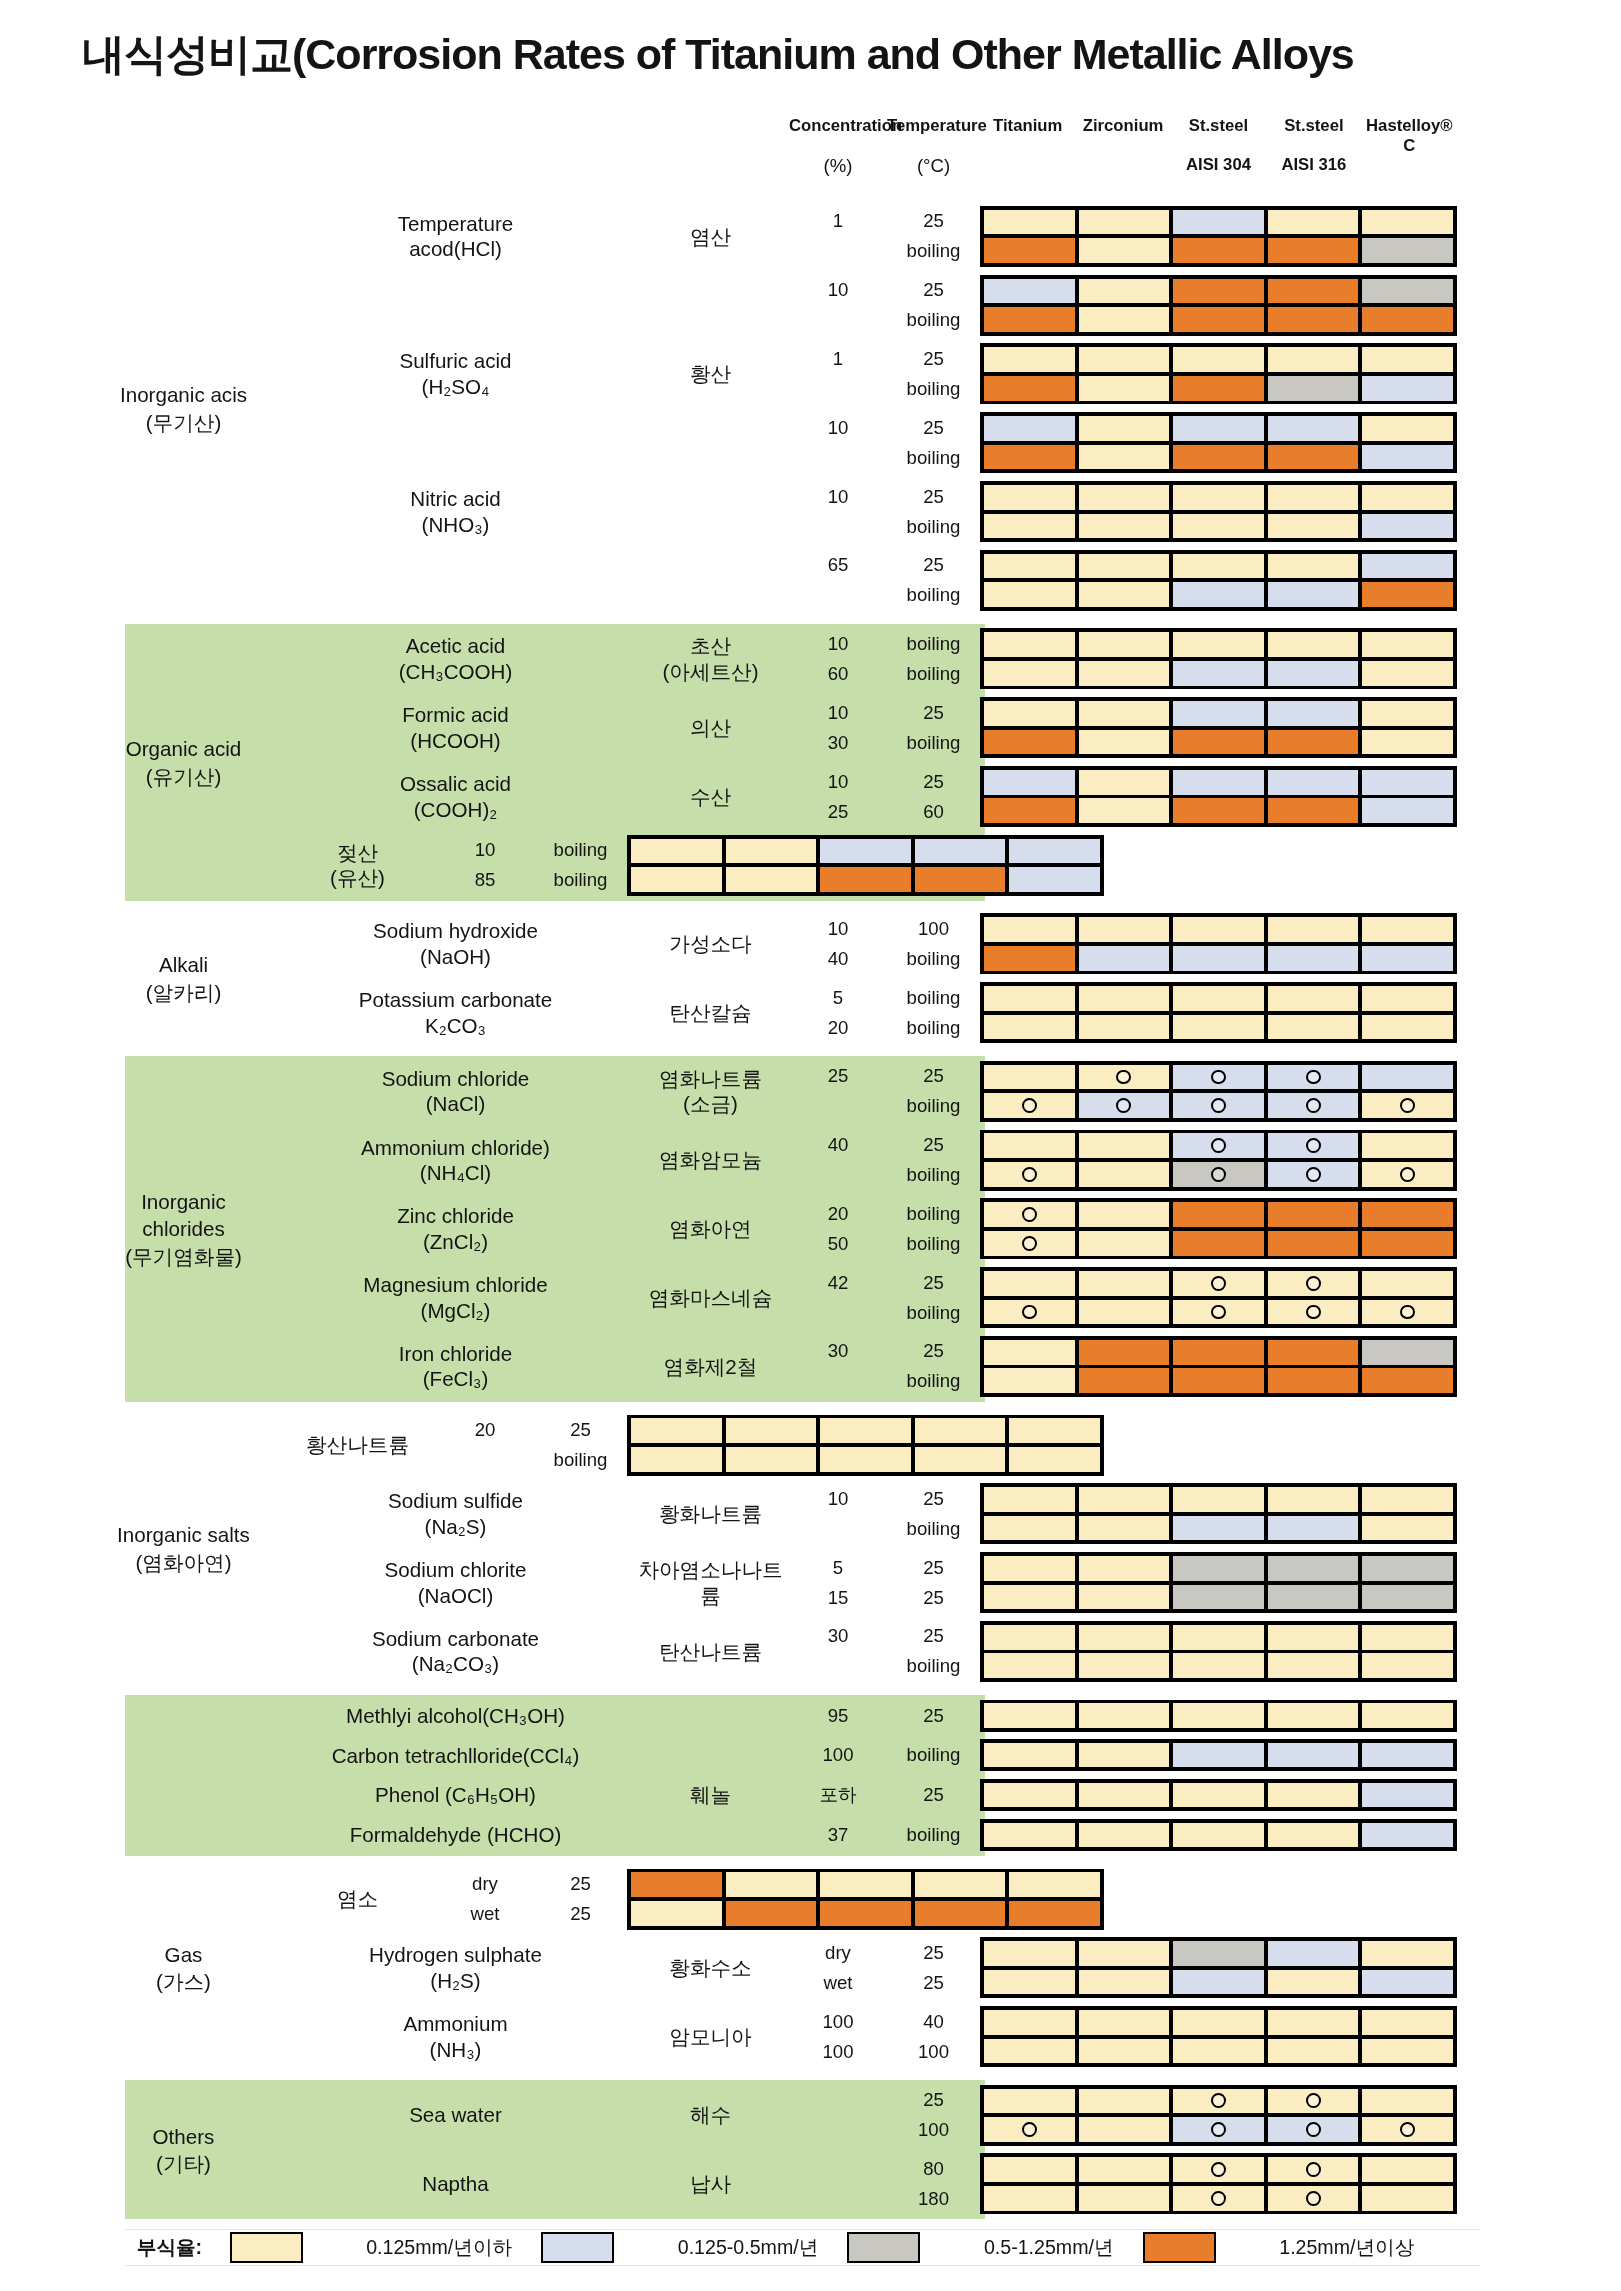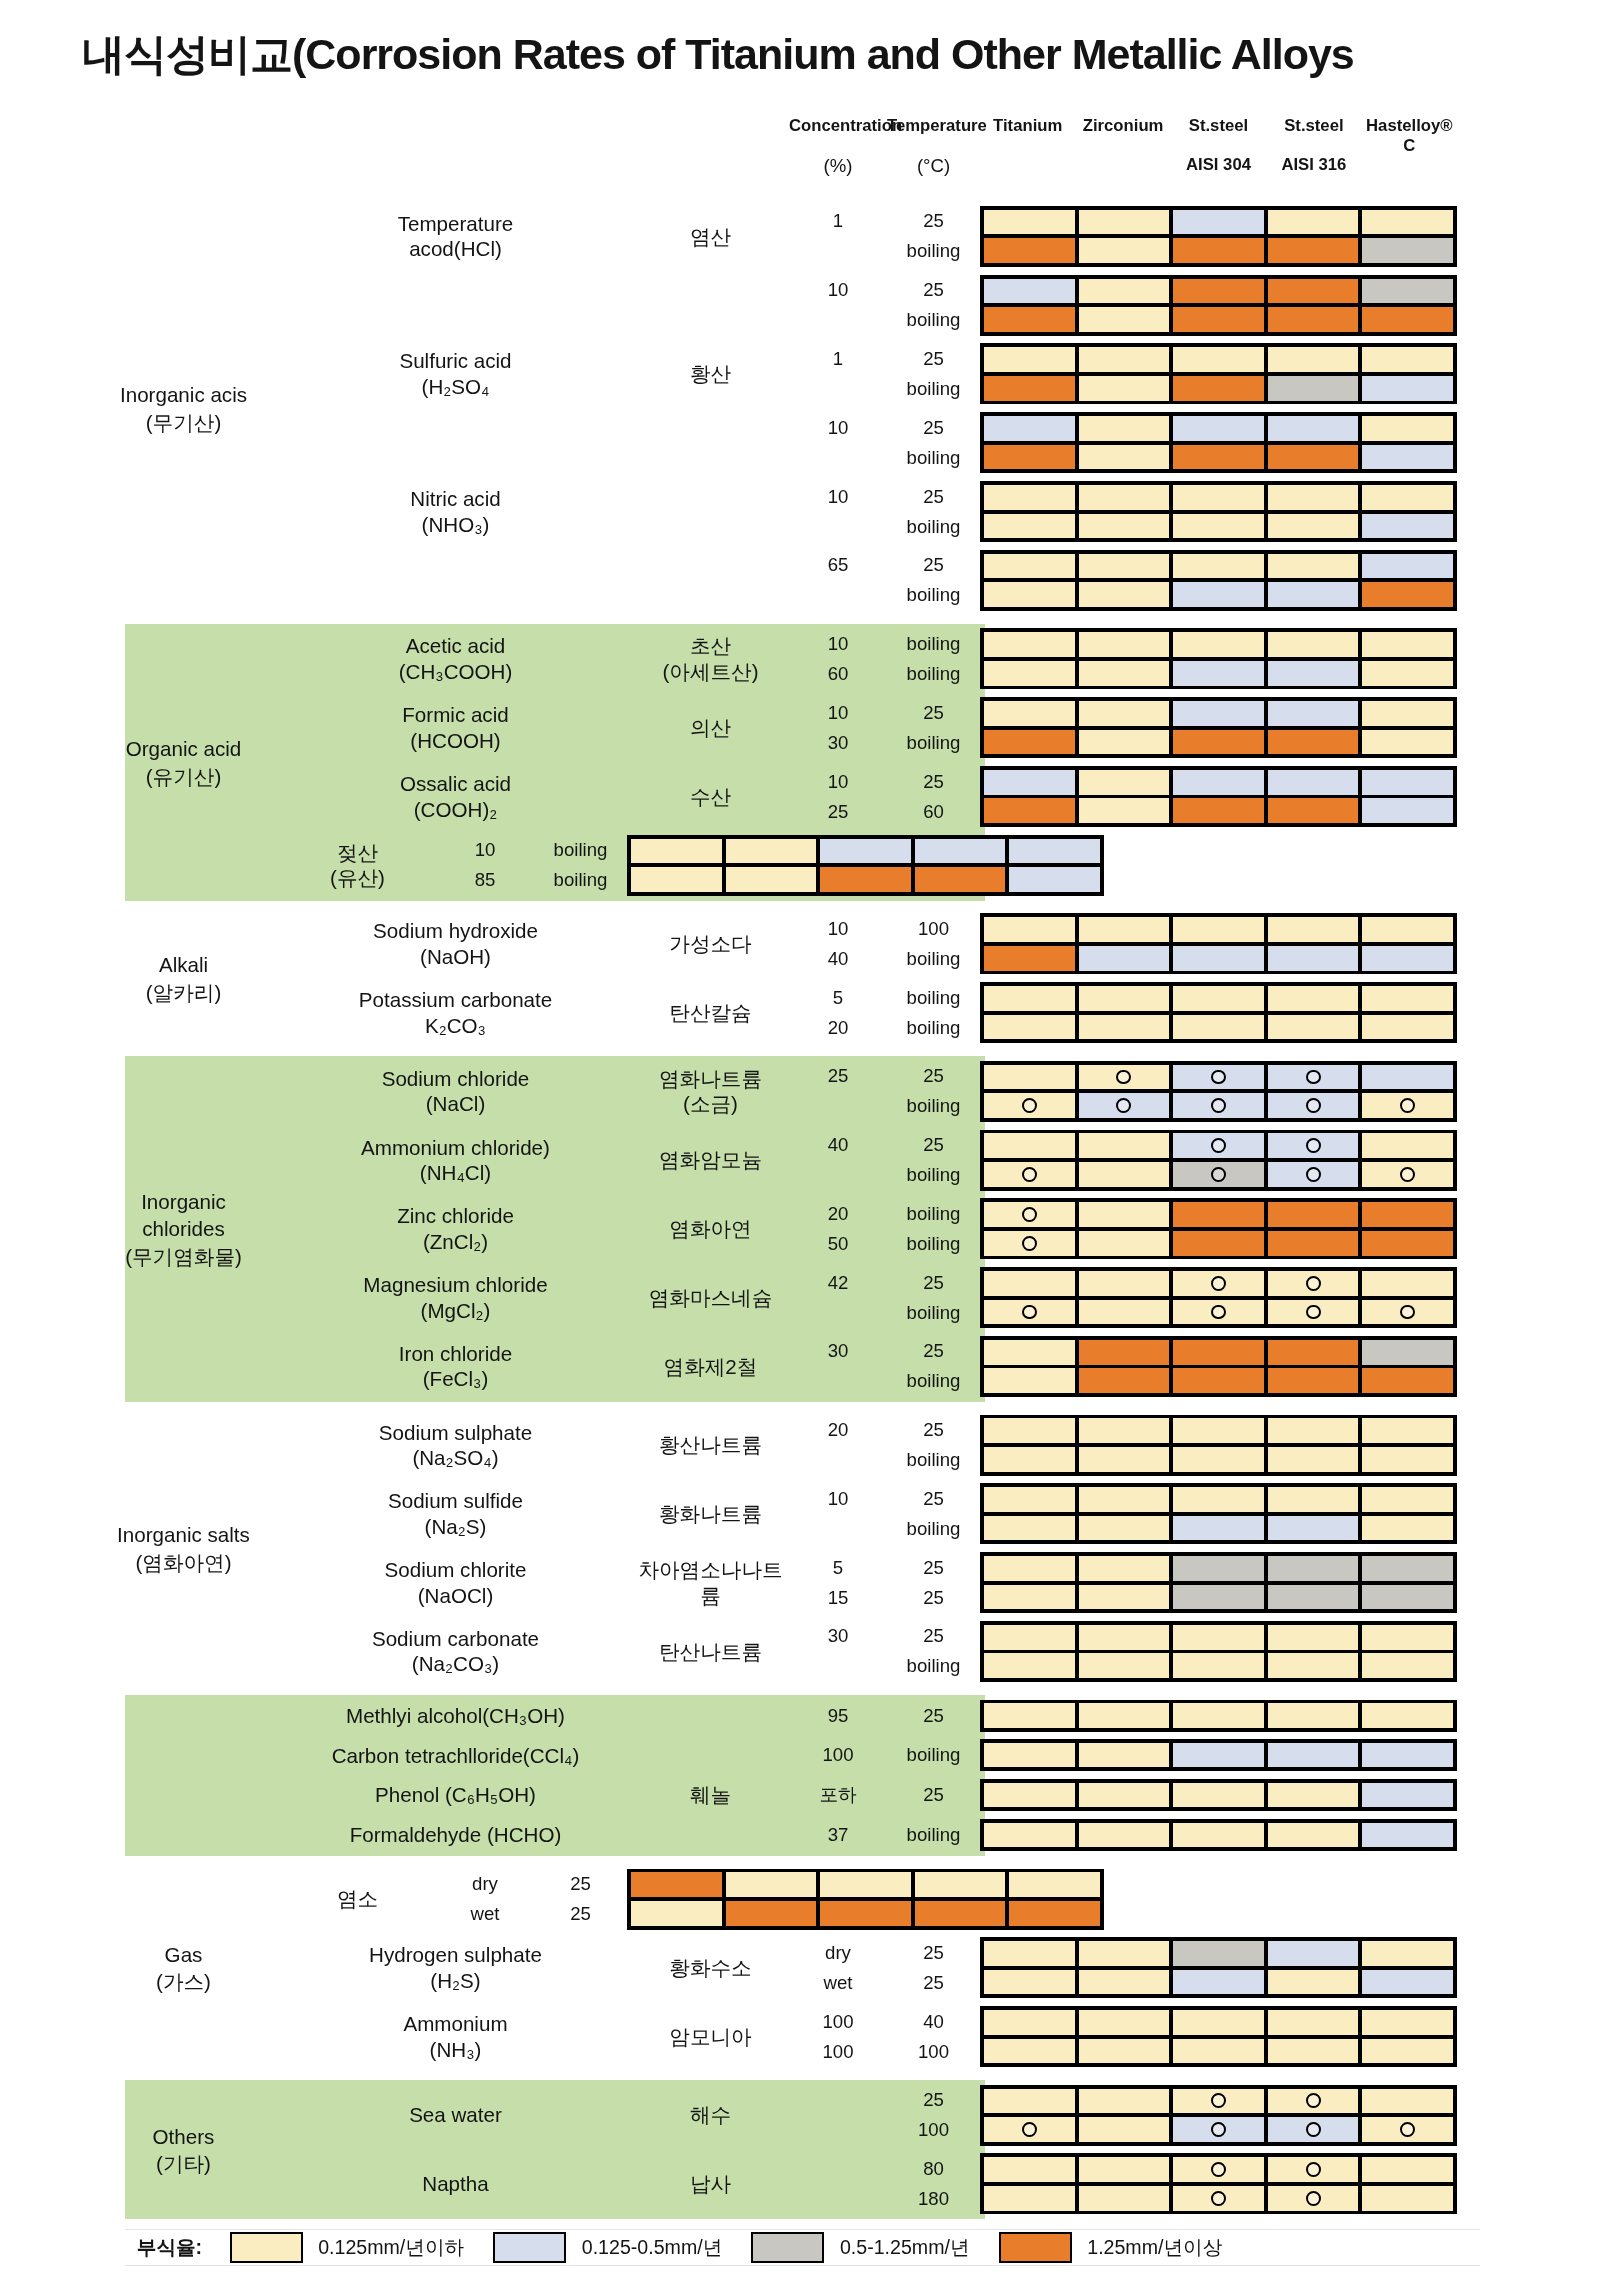--- a/index.html
+++ b/index.html
@@ -40,21 +40,21 @@
   .grid{background:#000;padding:3.9px;display:grid;grid-template-columns:repeat(5,1fr);gap:3.9px;box-sizing:border-box;}
   .block.double .grid{grid-template-rows:repeat(2,1fr);}
   .cell{display:flex;align-items:center;justify-content:center;}
   .oring{width:10.8px;height:10.8px;border:2.5px solid #000;border-radius:50%;background:rgba(255,255,255,.35);}
 
   .legend{display:flex;align-items:center;margin:9.8px 0 0 37px;height:35px;
           border-top:1px solid #e4e4e4;border-bottom:1px solid #e4e4e4;}
   .legend-label{font-size:19.6px;font-weight:bold;margin-right:27.4px;margin-left:11.8px;white-space:nowrap;}
   .legend-item{display:flex;align-items:center;margin-right:29px;}
   .legend-swatch{width:69px;height:27.4px;border:2px solid #000;margin-right:15.7px;flex:none;}
-  .legend-item span.ltext{font-size:19.6px;white-space:nowrap;}
+  .legend-item span.ltext{font-size:19.6px;white-space:nowrap;margin-left:48px;}
 </style>
 </head>
 <body>
 
 <div id="page">
 
   <div class="title">내식성비교(Corrosion Rates of Titanium and Other Metallic Alloys</div>
 
   <div class="hdr-row" style="top:116px;">
     <div class="c-cat"></div>
@@ -680,24 +680,20 @@
         </div>
       </div>
       <div class="section">
         <div class="cat-label">
           <div>Inorganic salts</div>
           <div>(염화아연)</div>
         </div>
         <div class="chem">
           <div class="block double">
             <div class="c-cat"></div>
-            <div class="c-name col-center">
-              <div class="nline">Sodium sulphate</div>
-              <div class="nline">(Na₂SO₄)</div>
-            </div>
             <div class="c-kor col-center">
               <div class="nline">황산나트륨</div>
             </div>
             <div class="c-conc vcol">
               <div class="vline">20</div>
               <div class="vline"></div>
             </div>
             <div class="c-temp vcol">
               <div class="vline">25</div>
               <div class="vline">boiling</div>

